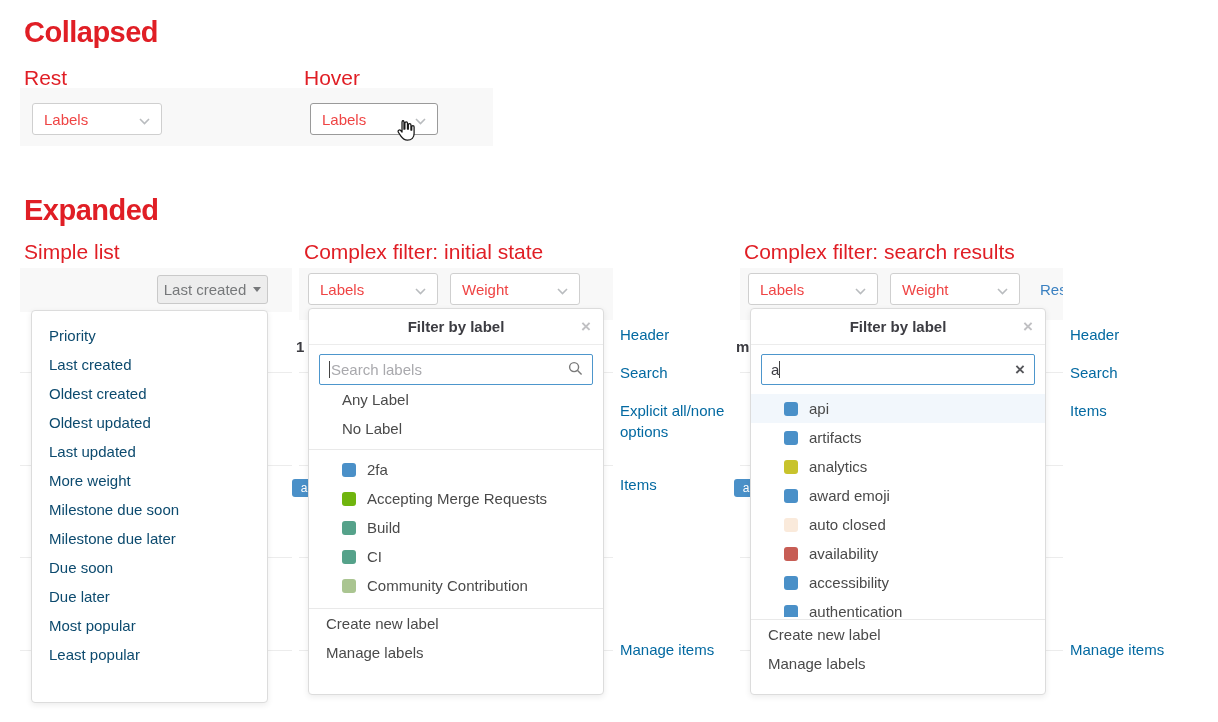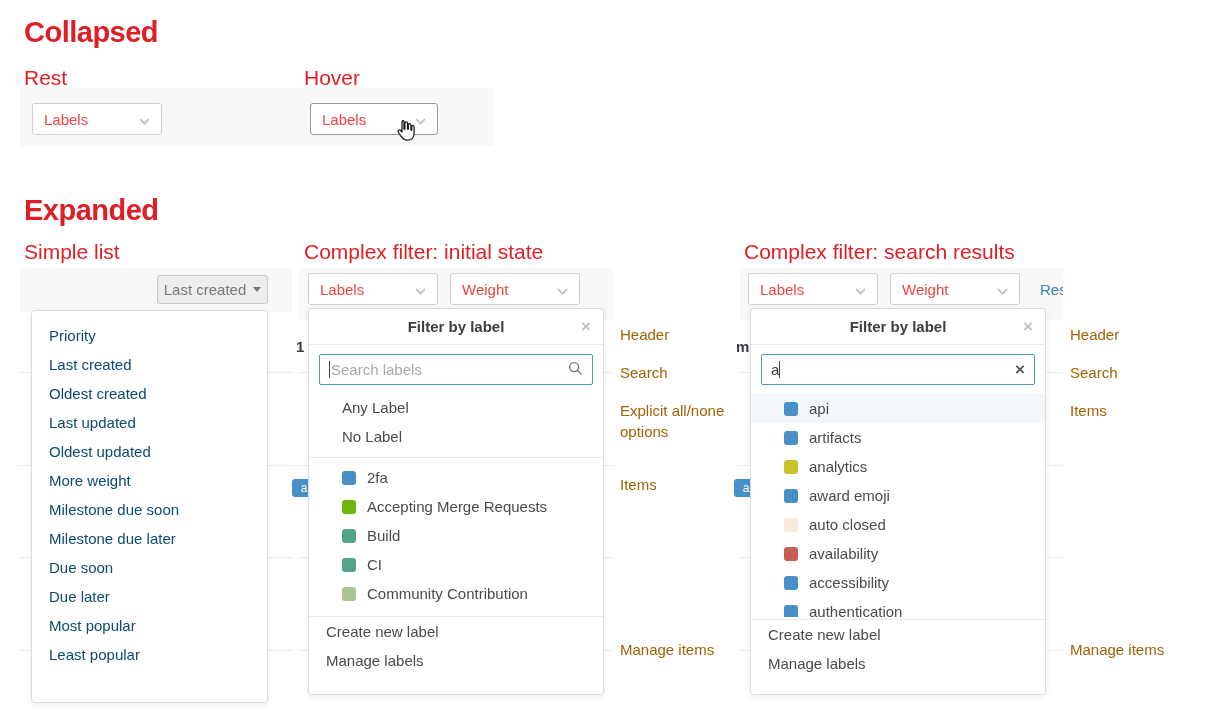--- a/index.html
+++ b/index.html
@@ -45,26 +45,26 @@
   .clearx{font-size:17px;font-weight:700;color:#55565a;cursor:pointer;line-height:1;}
 
   .aitem{height:29px;line-height:29px;padding-left:33px;font-size:15px;color:#4a4a4a;cursor:pointer;}
   .pdiv{border-top:1px solid #e9e9e9;margin:6px 0 5px;}
   .lrow{height:29px;display:flex;align-items:center;padding:0 10px 0 33px;cursor:pointer;}
   .lrow.hl{background:#f2f7fc;}
   .swatch{width:14px;height:14px;border-radius:3px;margin-right:11px;flex:0 0 auto;}
   .lname{font-size:15px;color:#4a4a4a;}
   .rlist{height:223px;overflow:hidden;margin-top:9px;}
   .mlist{margin-top:0;}
-  .allnone{margin-top:8px;}
+  .allnone{}
 
   .pfoot{border-top:1px solid #e9e9e9;margin-top:8px;}
   .fitem{height:29px;line-height:29px;padding-left:17px;font-size:15px;color:#4a4a4a;cursor:pointer;}
 
-  .ann{position:absolute;z-index:2;color:#a16207;font-size:15px;line-height:21px;}
+  .ann{position:absolute;z-index:2;color:#0369a1;font-size:15px;line-height:21px;}
   .reslink{position:absolute;left:300px;top:13px;color:#3a80c1;font-size:15px;cursor:pointer;white-space:nowrap;}
   .cursorwrap{position:absolute;z-index:6;}
 </style>
 </head>
 <body>
 
 <div class="page">
 
   <div class="h1" style="left:24px;top:16px;">Collapsed</div>
   <div class="cap" style="left:24px;top:66px;">Rest</div>
@@ -106,22 +106,22 @@
   <div class="sortbtn" style="left:157px;top:275px;width:111px;height:29px;">
     <span>Last created</span>
     <span class="caret"></span>
   </div>
 
   <div class="panel" style="left:31px;top:310px;width:237px;height:393px;padding:10px 0;">
     <div id="simple-items">
         <div class="sitem">Priority</div>
         <div class="sitem">Last created</div>
         <div class="sitem">Oldest created</div>
+        <div class="sitem">Oldest updated</div>
         <div class="sitem">Last updated</div>
-        <div class="sitem">Oldest updated</div>
         <div class="sitem">More weight</div>
         <div class="sitem">Milestone due soon</div>
         <div class="sitem">Milestone due later</div>
         <div class="sitem">Due soon</div>
         <div class="sitem">Due later</div>
         <div class="sitem">Most popular</div>
         <div class="sitem">Least popular</div>
       </div>
   </div>
 

